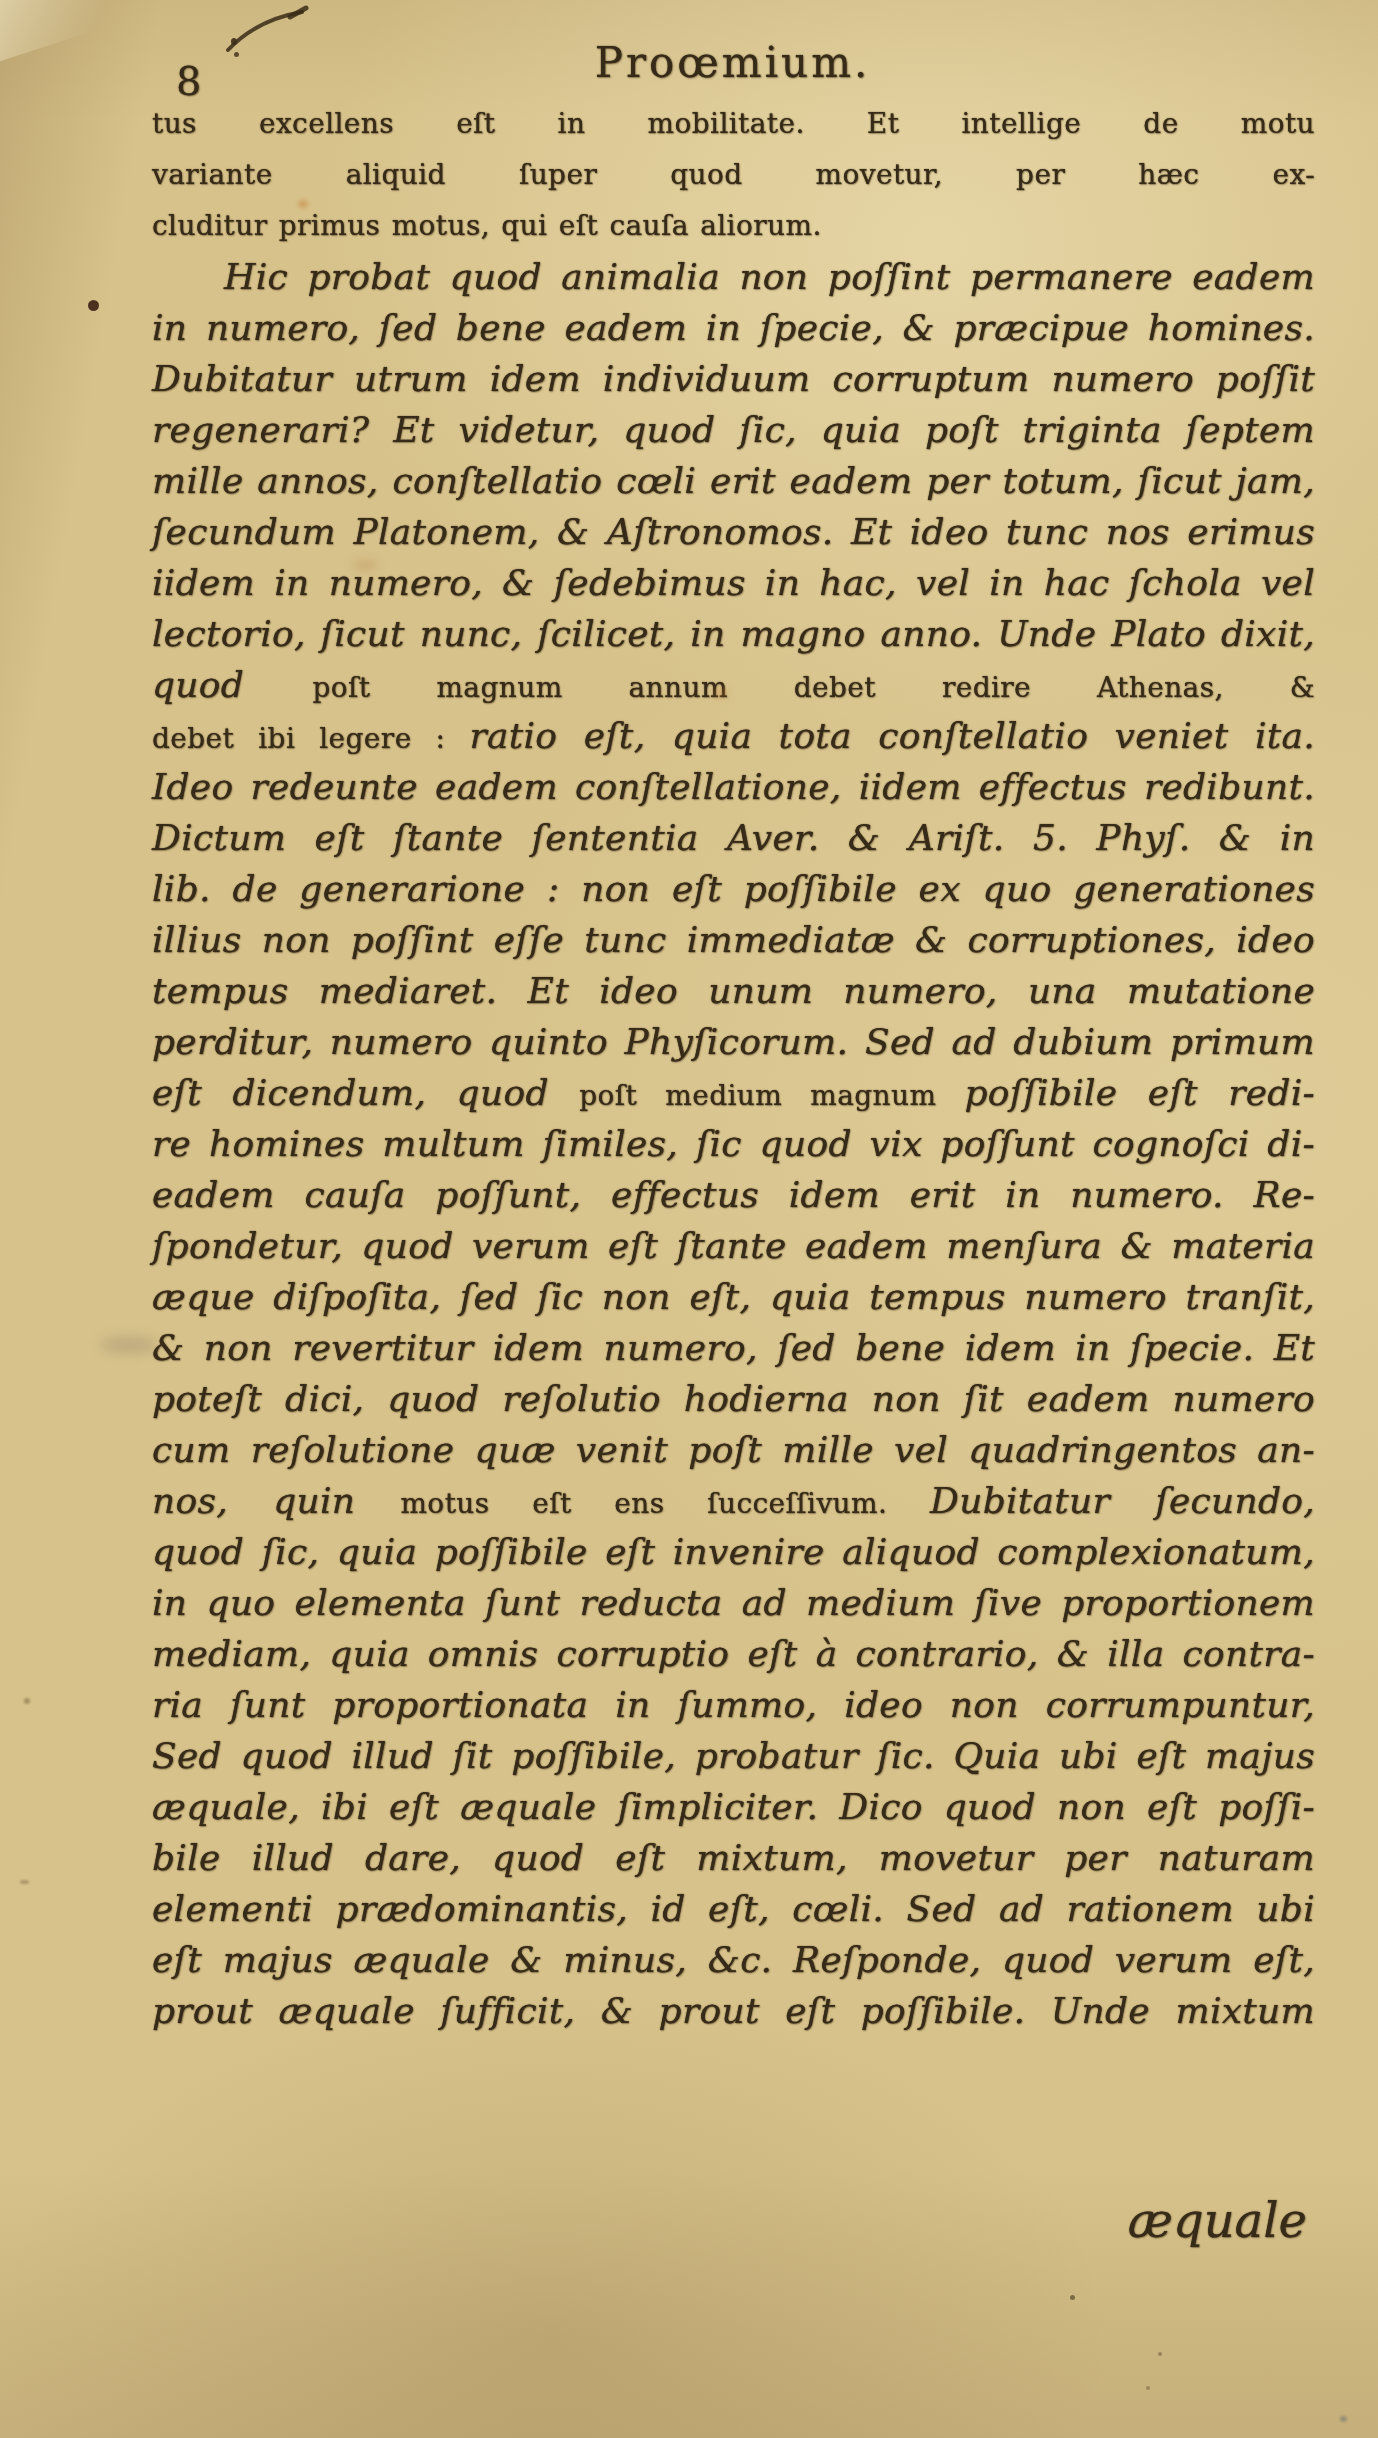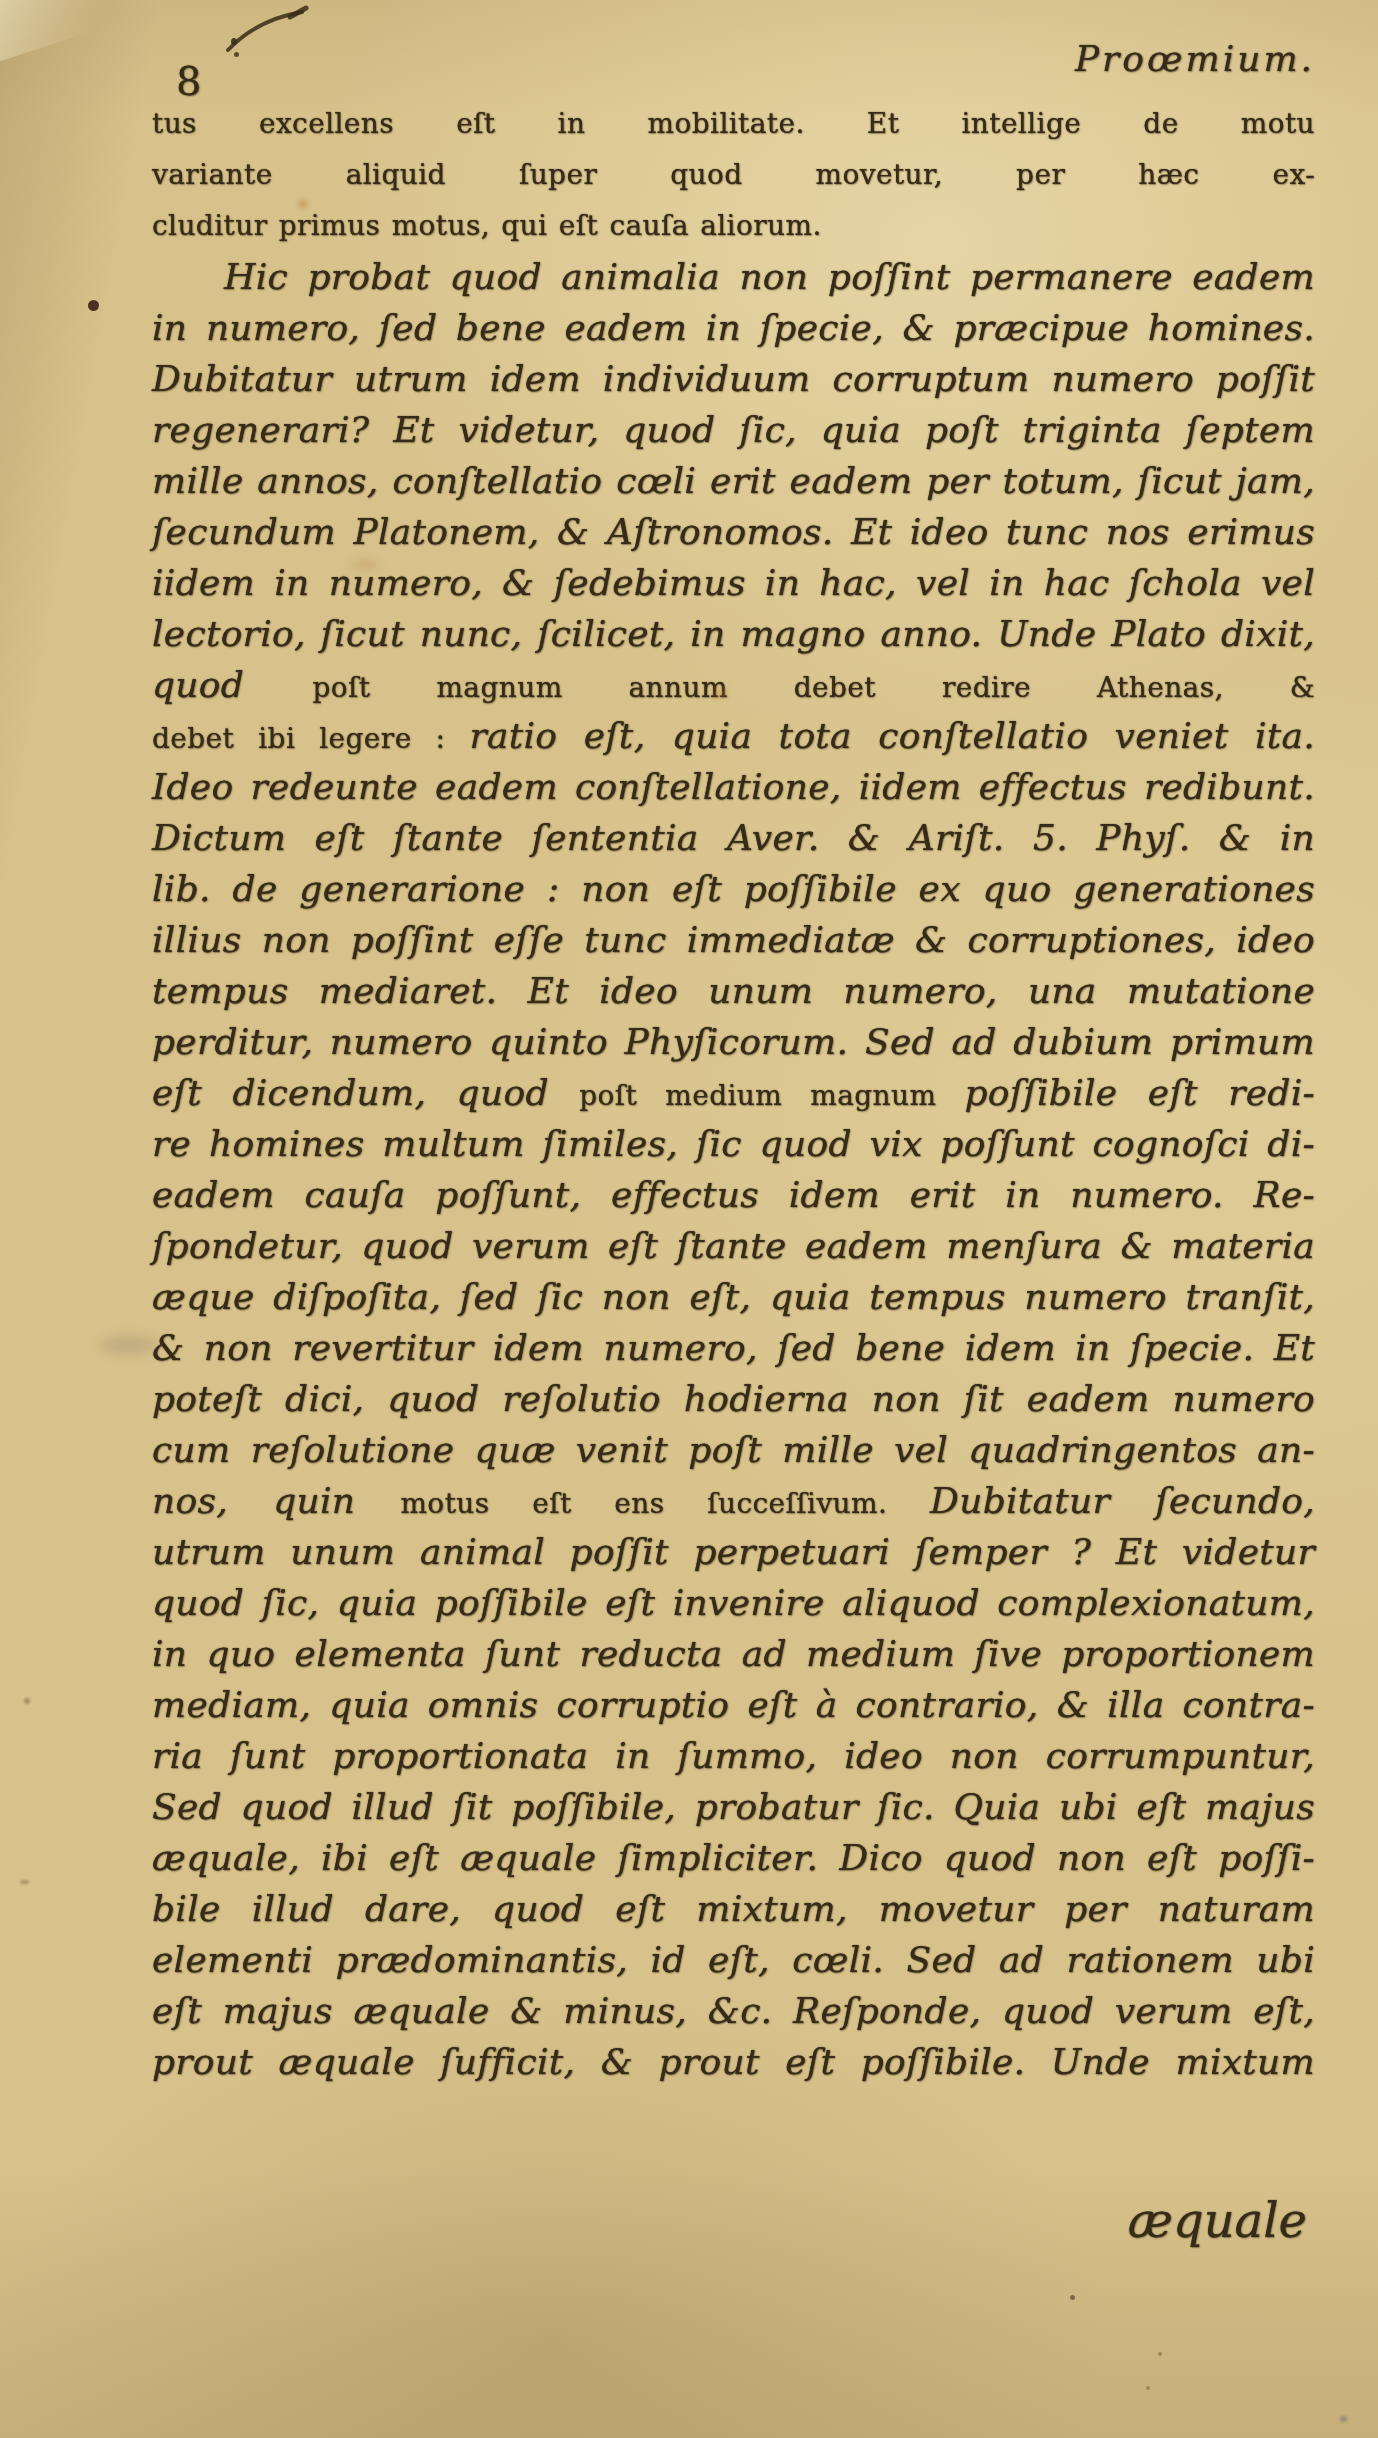--- a/index.html
+++ b/index.html
@@ -28,22 +28,22 @@
     background:linear-gradient(135deg, rgba(240,230,195,0.9), rgba(240,230,195,0) 70%);
     transform:rotate(-18deg);
   }
   #page-number{
     position:absolute;left:176px;top:58px;
     font-size:40px;letter-spacing:1px;
     text-shadow:0 0 1.3px rgba(44,32,14,0.9), 1px 1px 1.5px rgba(85,64,32,0.45);
   }
   #running-title{
     position:absolute;left:150px;top:38px;width:1165px;
-    text-align:right;
-    font-style:italic;font-size:36px;letter-spacing:3px;
+    text-align:center;
+    font-size:42px;letter-spacing:3px;
     text-shadow:0 0 1.3px rgba(44,32,14,0.9), 1px 1px 1.6px rgba(85,64,32,0.45);
   }
   #text-block{
     position:absolute;left:152px;top:98px;width:1163px;
   }
   .line{
     height:51px;line-height:51px;
     text-align:justify;text-align-last:justify;
     word-spacing:2px;
     white-space:normal;
@@ -99,21 +99,20 @@
       <div class="line"><span class="ita">perditur, numero quinto Phyſicorum. Sed ad dubium primum</span></div>
       <div class="line"><span class="ita">eſt dicendum, quod </span><span class="rom">poſt medium magnum </span><span class="ita">poſſibile eſt redi-</span></div>
       <div class="line"><span class="ita">re homines multum ſimiles, ſic quod vix poſſunt cognoſci di-</span></div>
       <div class="line"><span class="ita">eadem cauſa poſſunt, effectus idem erit in numero.  Re-</span></div>
       <div class="line"><span class="ita">ſpondetur, quod verum eſt ſtante eadem menſura &amp; materia</span></div>
       <div class="line"><span class="ita">æque diſpoſita, ſed ſic non eſt, quia tempus numero tranſit,</span></div>
       <div class="line"><span class="ita">&amp; non revertitur idem numero, ſed bene idem in ſpecie. Et</span></div>
       <div class="line"><span class="ita">poteſt dici, quod reſolutio hodierna non ſit eadem numero</span></div>
       <div class="line"><span class="ita">cum reſolutione quæ venit poſt mille vel quadringentos an-</span></div>
       <div class="line"><span class="ita">nos, quin </span><span class="rom">motus eſt ens ſucceſſivum. </span><span class="ita">Dubitatur ſecundo,</span></div>
-      <div class="line"><span class="ita">utrum unum animal poſſit perpetuari ſemper ?  Et videtur</span></div>
       <div class="line"><span class="ita">quod ſic, quia poſſibile eſt invenire aliquod complexionatum,</span></div>
       <div class="line"><span class="ita">in quo elementa ſunt reducta ad medium ſive proportionem</span></div>
       <div class="line"><span class="ita">mediam, quia omnis corruptio eſt à contrario, &amp; illa contra-</span></div>
       <div class="line"><span class="ita">ria ſunt proportionata in ſummo, ideo non corrumpuntur,</span></div>
       <div class="line"><span class="ita">Sed quod illud ſit poſſibile, probatur ſic. Quia ubi eſt majus</span></div>
       <div class="line"><span class="ita">æquale, ibi eſt æquale ſimpliciter. Dico quod non eſt poſſi-</span></div>
       <div class="line"><span class="ita">bile illud dare, quod eſt mixtum, movetur per naturam</span></div>
       <div class="line"><span class="ita">elementi prædominantis, id eſt, cœli. Sed ad rationem ubi</span></div>
       <div class="line"><span class="ita">eſt majus æquale &amp; minus, &amp;c. Reſponde, quod verum eſt,</span></div>
       <div class="line"><span class="ita">prout æquale ſufficit, &amp; prout eſt poſſibile. Unde mixtum</span></div>

